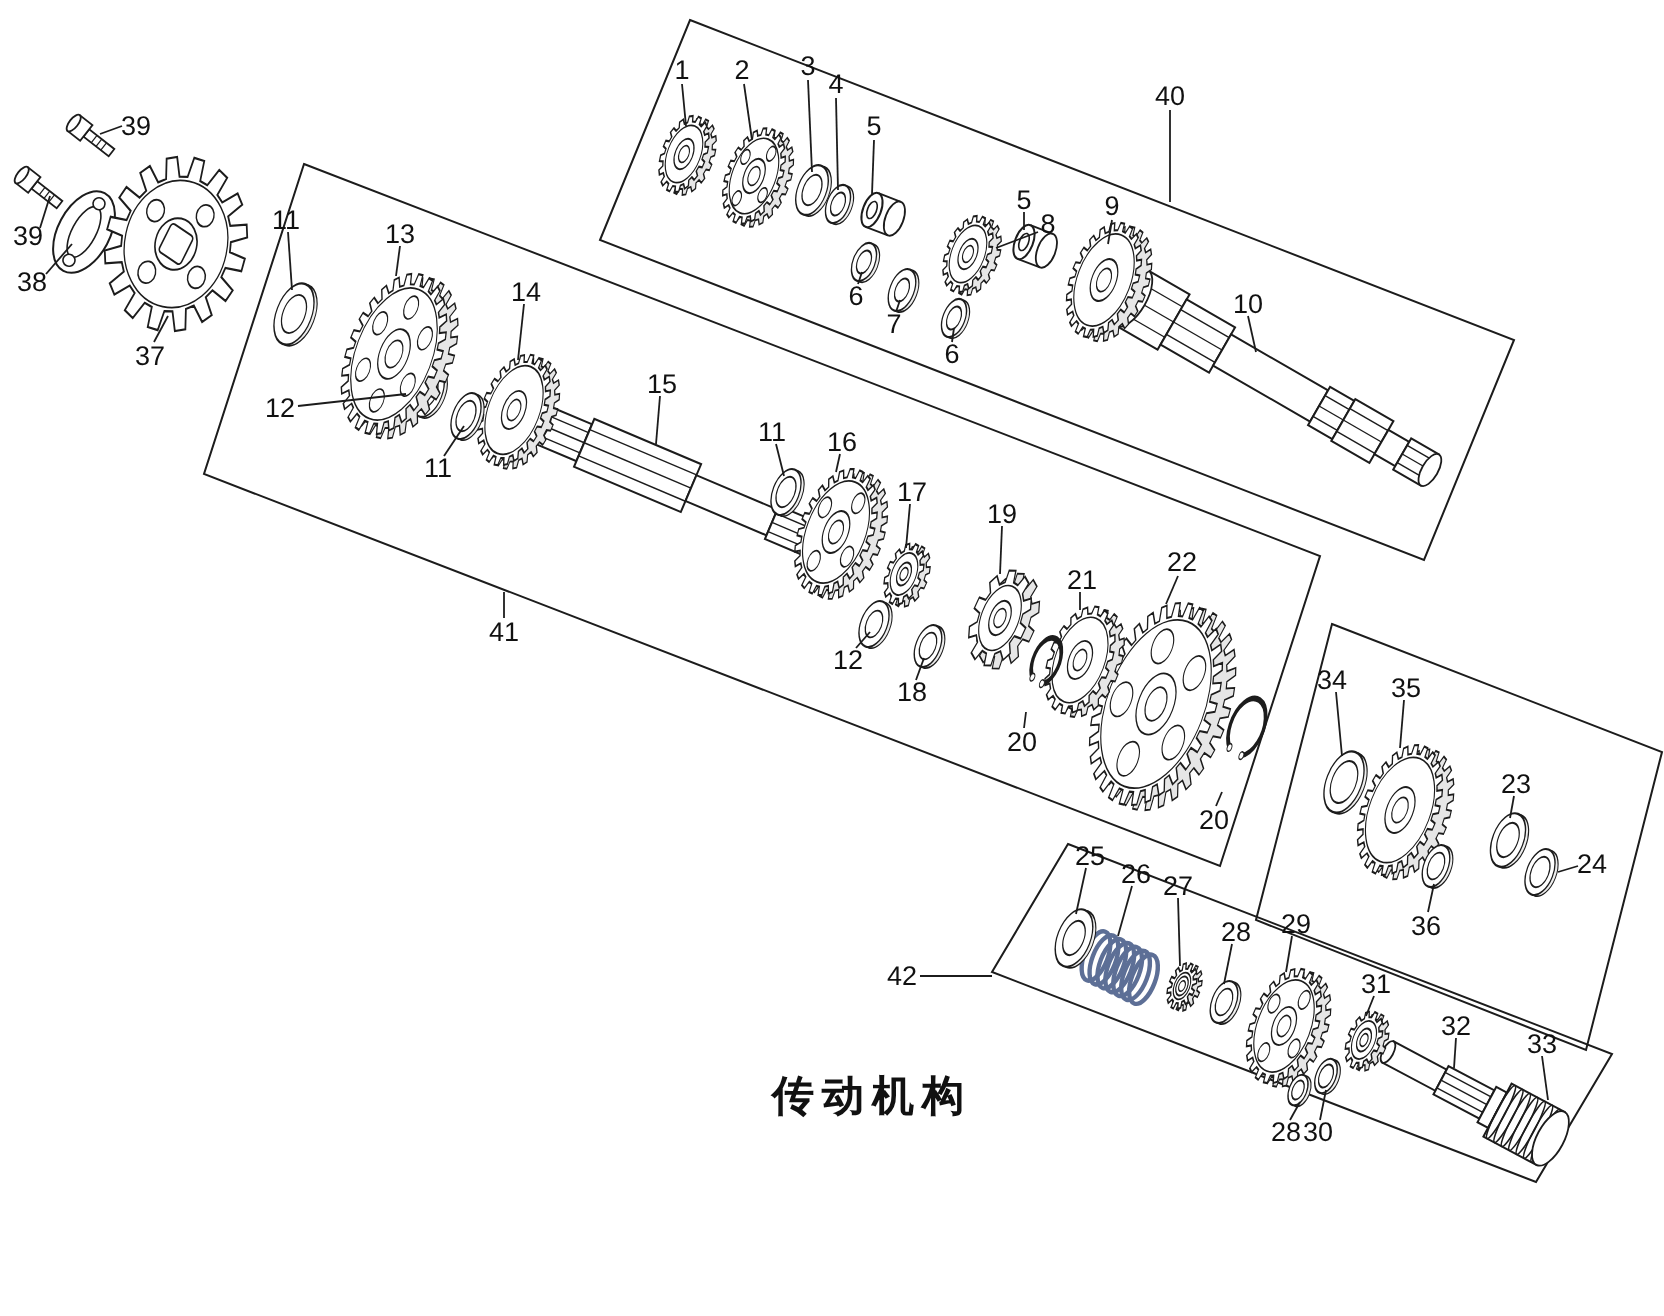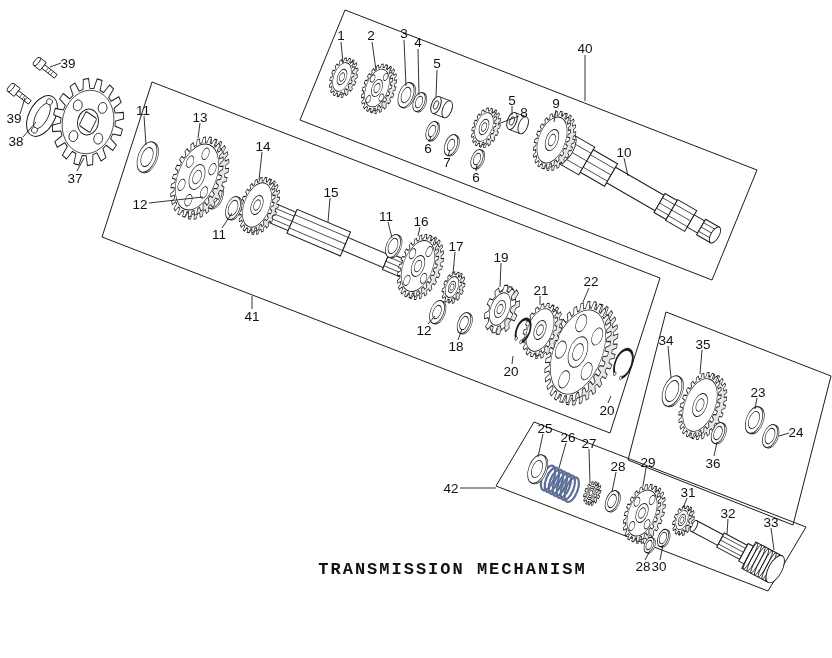--- a/index.html
+++ b/index.html
@@ -477,14 +477,14 @@
         <text x="618" y="470.5" text-anchor="middle" font-family="&quot;Liberation Sans&quot;,sans-serif" font-size="13.5" fill="#111111">28</text>
         <text x="648" y="466.5" text-anchor="middle" font-family="&quot;Liberation Sans&quot;,sans-serif" font-size="13.5" fill="#111111">29</text>
         <text x="688" y="496.5" text-anchor="middle" font-family="&quot;Liberation Sans&quot;,sans-serif" font-size="13.5" fill="#111111">31</text>
         <text x="728" y="517.5" text-anchor="middle" font-family="&quot;Liberation Sans&quot;,sans-serif" font-size="13.5" fill="#111111">32</text>
         <text x="771" y="526.5" text-anchor="middle" font-family="&quot;Liberation Sans&quot;,sans-serif" font-size="13.5" fill="#111111">33</text>
         <text x="451" y="492.5" text-anchor="middle" font-family="&quot;Liberation Sans&quot;,sans-serif" font-size="13.5" fill="#111111">42</text>
         <text x="643" y="570.5" text-anchor="middle" font-family="&quot;Liberation Sans&quot;,sans-serif" font-size="13.5" fill="#111111">28</text>
         <text x="659" y="570.5" text-anchor="middle" font-family="&quot;Liberation Sans&quot;,sans-serif" font-size="13.5" fill="#111111">30</text>
       </g>
     </svg>
-  <div class="title-en">TRANSMISSION MECHANISM</div>
+  <div class="title-cn">传动机构</div>
 </div>
 
 </body></html>

